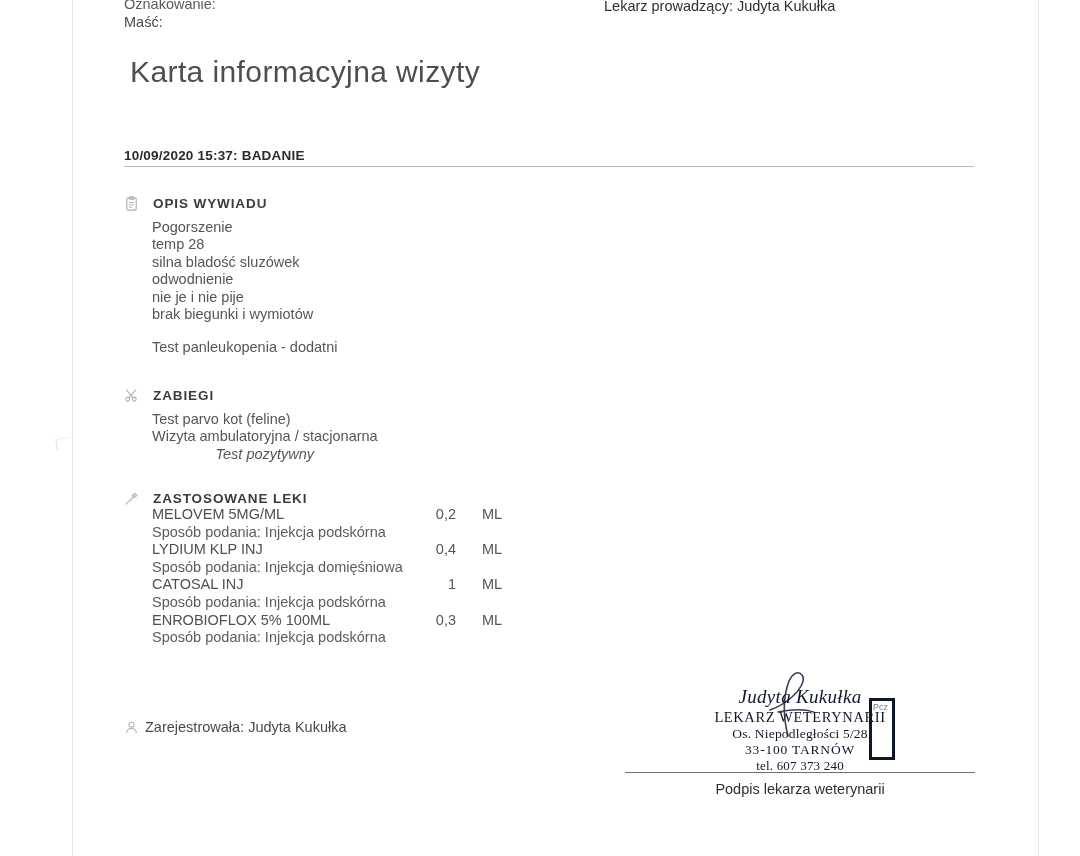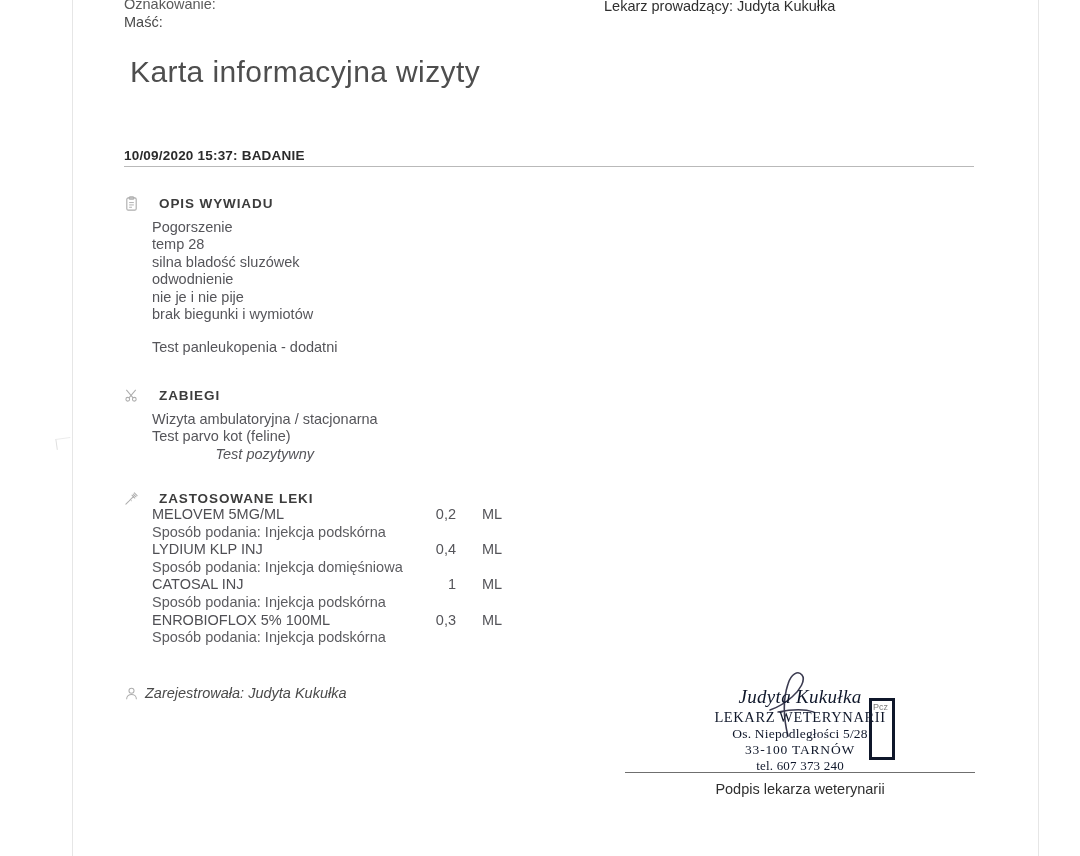--- a/index.html
+++ b/index.html
@@ -75,21 +75,21 @@
     background: #b9b9b9;
   }
 
   .section {
     position: absolute;
     left: 124px;
   }
   .section-head {
     display: flex;
     align-items: center;
-    gap: 20px;
+    gap: 14px;
     font-size: 13.5px;
     font-weight: bold;
     letter-spacing: 0.9px;
     color: #3c3c3c;
   }
   .sec-icon {
     width: 15px; height: 15px;
     display: inline-block;
     opacity: .55;
     flex: 0 0 auto;
@@ -134,27 +134,26 @@
     text-align: left;
     padding-left: 26px;
   }
   .med-route {
     line-height: 17.6px;
     color: #5c5c60;
   }
 
   .registered {
     position: absolute;
-    left: 124px; top: 685px;
+    left: 124px; top: 719px;
     display: flex;
     align-items: center;
     gap: 6px;
     font-size: 14.5px;
     color: #4a4a4a;
-    font-style: italic;
   }
 
   
   .stamp {
     position: absolute;
     left: 700px; top: 686px;
     width: 200px;
     text-align: center;
     color: #0f172a;
     font-family: "Liberation Serif", serif;
@@ -250,22 +249,22 @@
     <span class="sec-icon">
       <svg viewBox="0 0 16 16" width="15" height="15">
           <circle cx="4" cy="12" r="2" fill="none" stroke="#6b6b6b" stroke-width="1.1"></circle>
           <circle cx="11" cy="12" r="2" fill="none" stroke="#6b6b6b" stroke-width="1.1"></circle>
           <path d="M5.3 10.6L12.5 2M9.7 10.6L2.5 2" stroke="#6b6b6b" stroke-width="1.1" fill="none"></path>
         </svg>
     </span>
     <span>ZABIEGI</span>
   </div>
   <div class="sec-body">
+    <div>Test parvo kot (feline)</div>
     <div>Wizyta ambulatoryjna / stacjonarna</div>
-    <div>Test parvo kot (feline)</div>
     <div class="italic">Test pozytywny</div>
   </div>
 </div>
 
 <div class="section" style="top:491px;">
   <div class="section-head">
     <span class="sec-icon">
       <svg viewBox="0 0 16 16" width="15" height="15">
           <path d="M2 14l3-3M5.5 10.5l5-5M8.5 4.5l3 3M9.8 3.2l3 3M11 2l3 3" stroke="#6b6b6b" stroke-width="1.1" fill="none" stroke-linecap="round"></path>
           <path d="M6.8 9.2l1.4 1.4" stroke="#6b6b6b" stroke-width="1" fill="none"></path>

